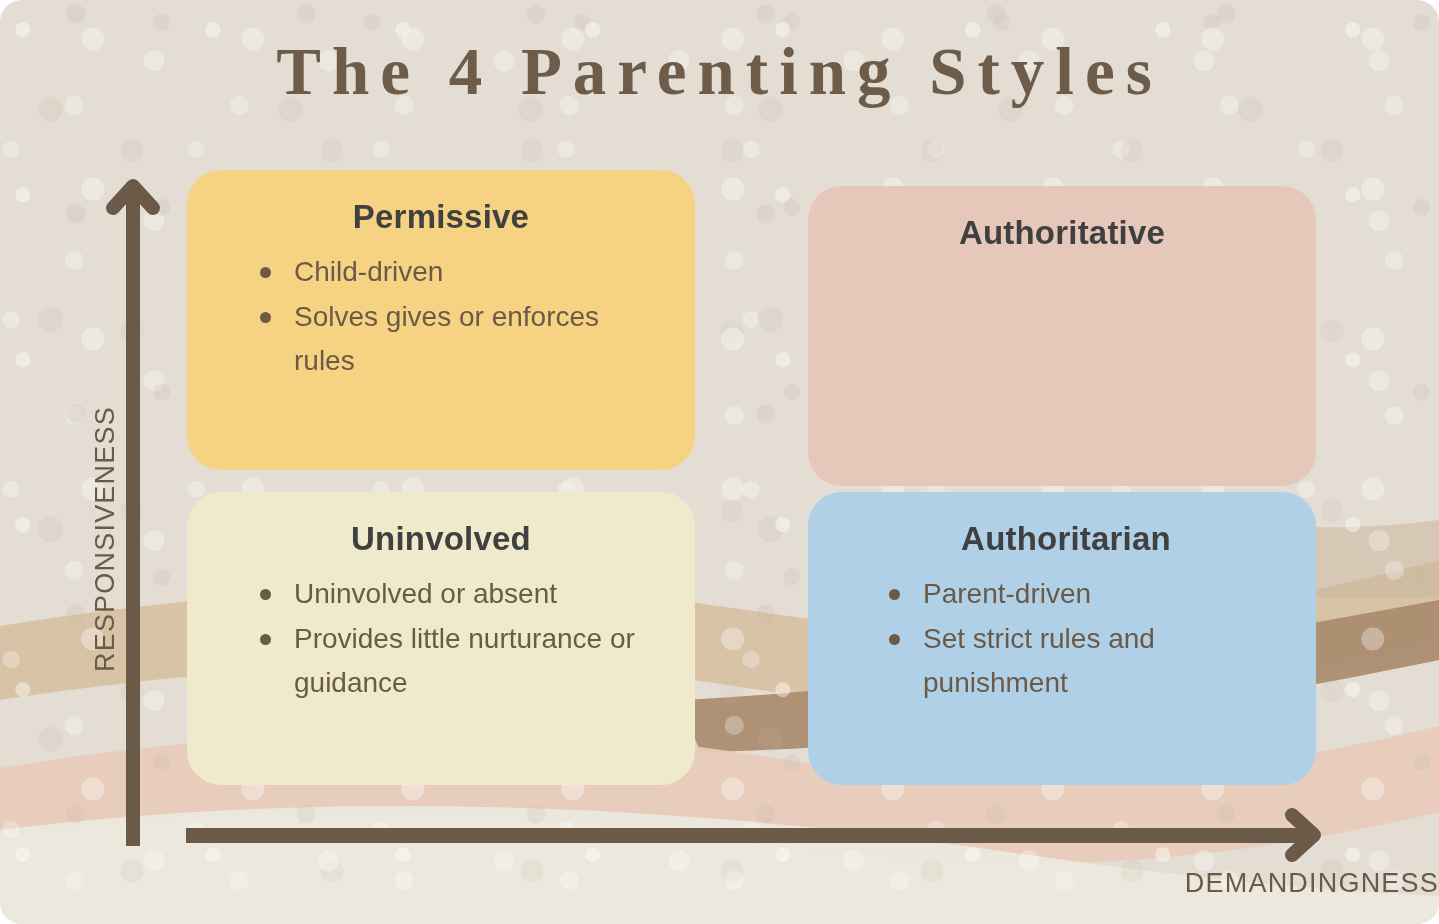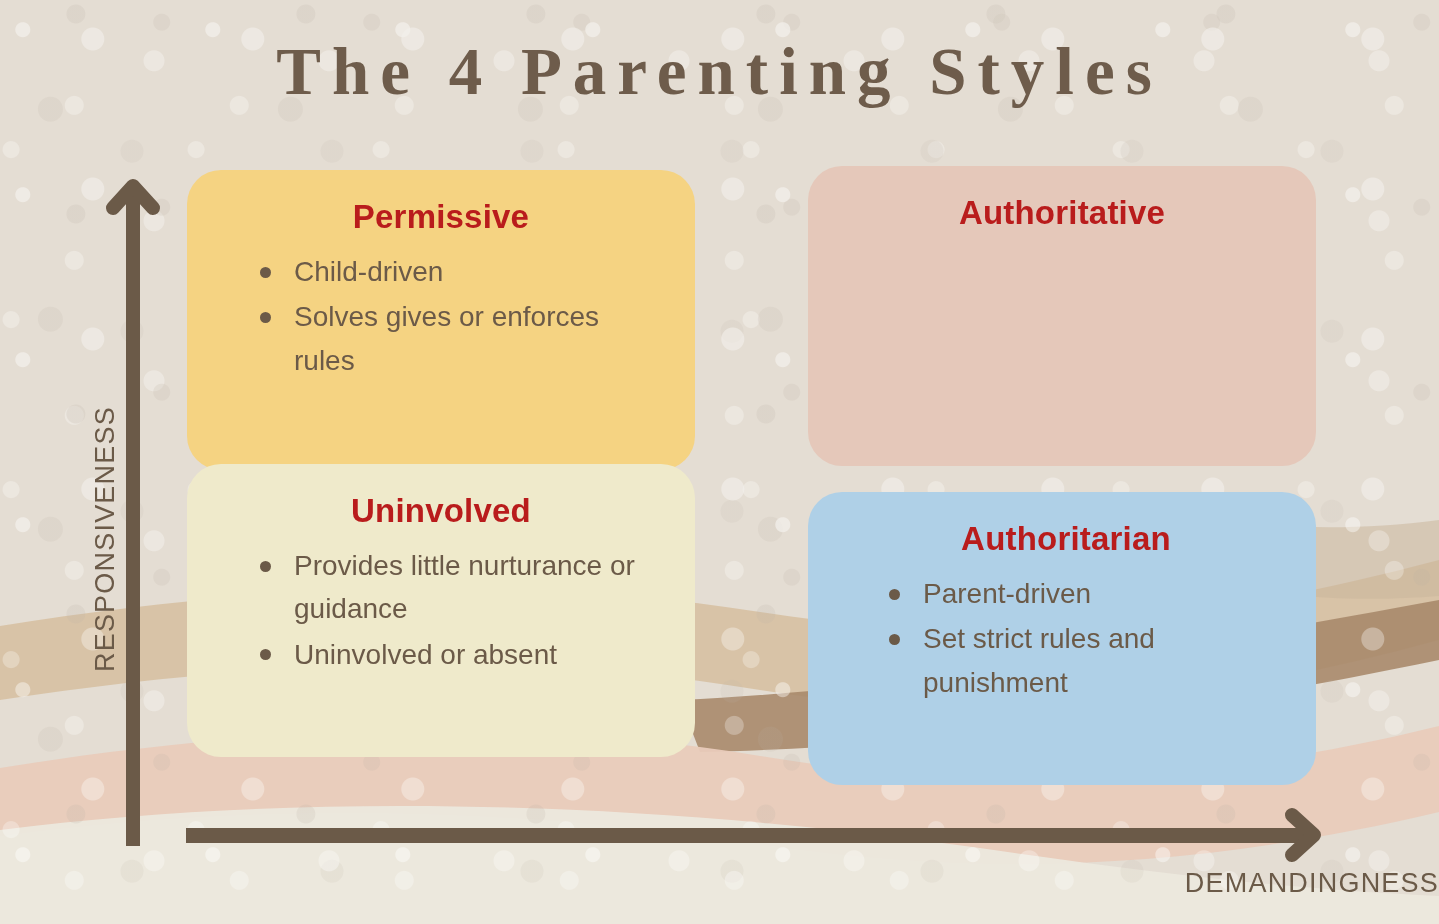--- a/index.html
+++ b/index.html
@@ -12,20 +12,21 @@
     overflow: hidden;
     font-family: "Liberation Sans", sans-serif;
   }
 
   #canvas {
     position: relative;
     width: 1439px;
     height: 924px;
     background: #e4ddd3;
     overflow: hidden;
+    border-radius: 22px;
   }
 
   
   .bg-layer {
     position: absolute;
     inset: 0;
     width: 100%;
     height: 100%;
   }
   .bg-texture {
@@ -51,21 +52,21 @@
   .quadrant {
     position: absolute;
     border-radius: 34px;
     box-sizing: border-box;
     padding: 22px 26px 22px 26px;
   }
   .q-title {
     text-align: center;
     font-weight: bold;
     font-size: 33px;
-    color: #b91c1c;
+    color: #404040;
     letter-spacing: 0.2px;
     margin: 7px 0 14px 0;
     line-height: 1.1;
   }
   .q-list {
     list-style: none;
     margin: 15px;
     padding: 0 0 0 32px;
   }
   .q-list li {
@@ -153,34 +154,34 @@
         <span class="bullet"></span>
         <span>Child-driven</span>
       </li>
       <li>
         <span class="bullet"></span>
         <span>Solves gives or enforces rules</span>
       </li>
     </ul>
   </div>
 
-  <div class="quadrant" style="left:808px; top:166px; width:508px; height:300px; background:#e5c8ba;">
+  <div class="quadrant" style="left:808px; top:186px; width:508px; height:300px; background:#e5c8ba;">
     <div class="q-title">Authoritative</div>
   </div>
 
-  <div class="quadrant" style="left:187px; top:464px; width:508px; height:293px; background:#efeacb;">
+  <div class="quadrant" style="left:187px; top:492px; width:508px; height:293px; background:#efeacb;">
     <div class="q-title">Uninvolved</div>
     <ul class="q-list">
       <li>
         <span class="bullet"></span>
-        <span>Provides little nurturance or guidance</span>
+        <span>Uninvolved or absent</span>
       </li>
       <li>
         <span class="bullet"></span>
-        <span>Uninvolved or absent</span>
+        <span>Provides little nurturance or guidance</span>
       </li>
     </ul>
   </div>
 
   <div class="quadrant" style="left:808px; top:492px; width:508px; height:293px; background:#afd0e7;padding-left:34px;">
     <div class="q-title">Authoritarian</div>
     <ul class="q-list">
       <li>
         <span class="bullet"></span>
         <span>Parent-driven</span>

